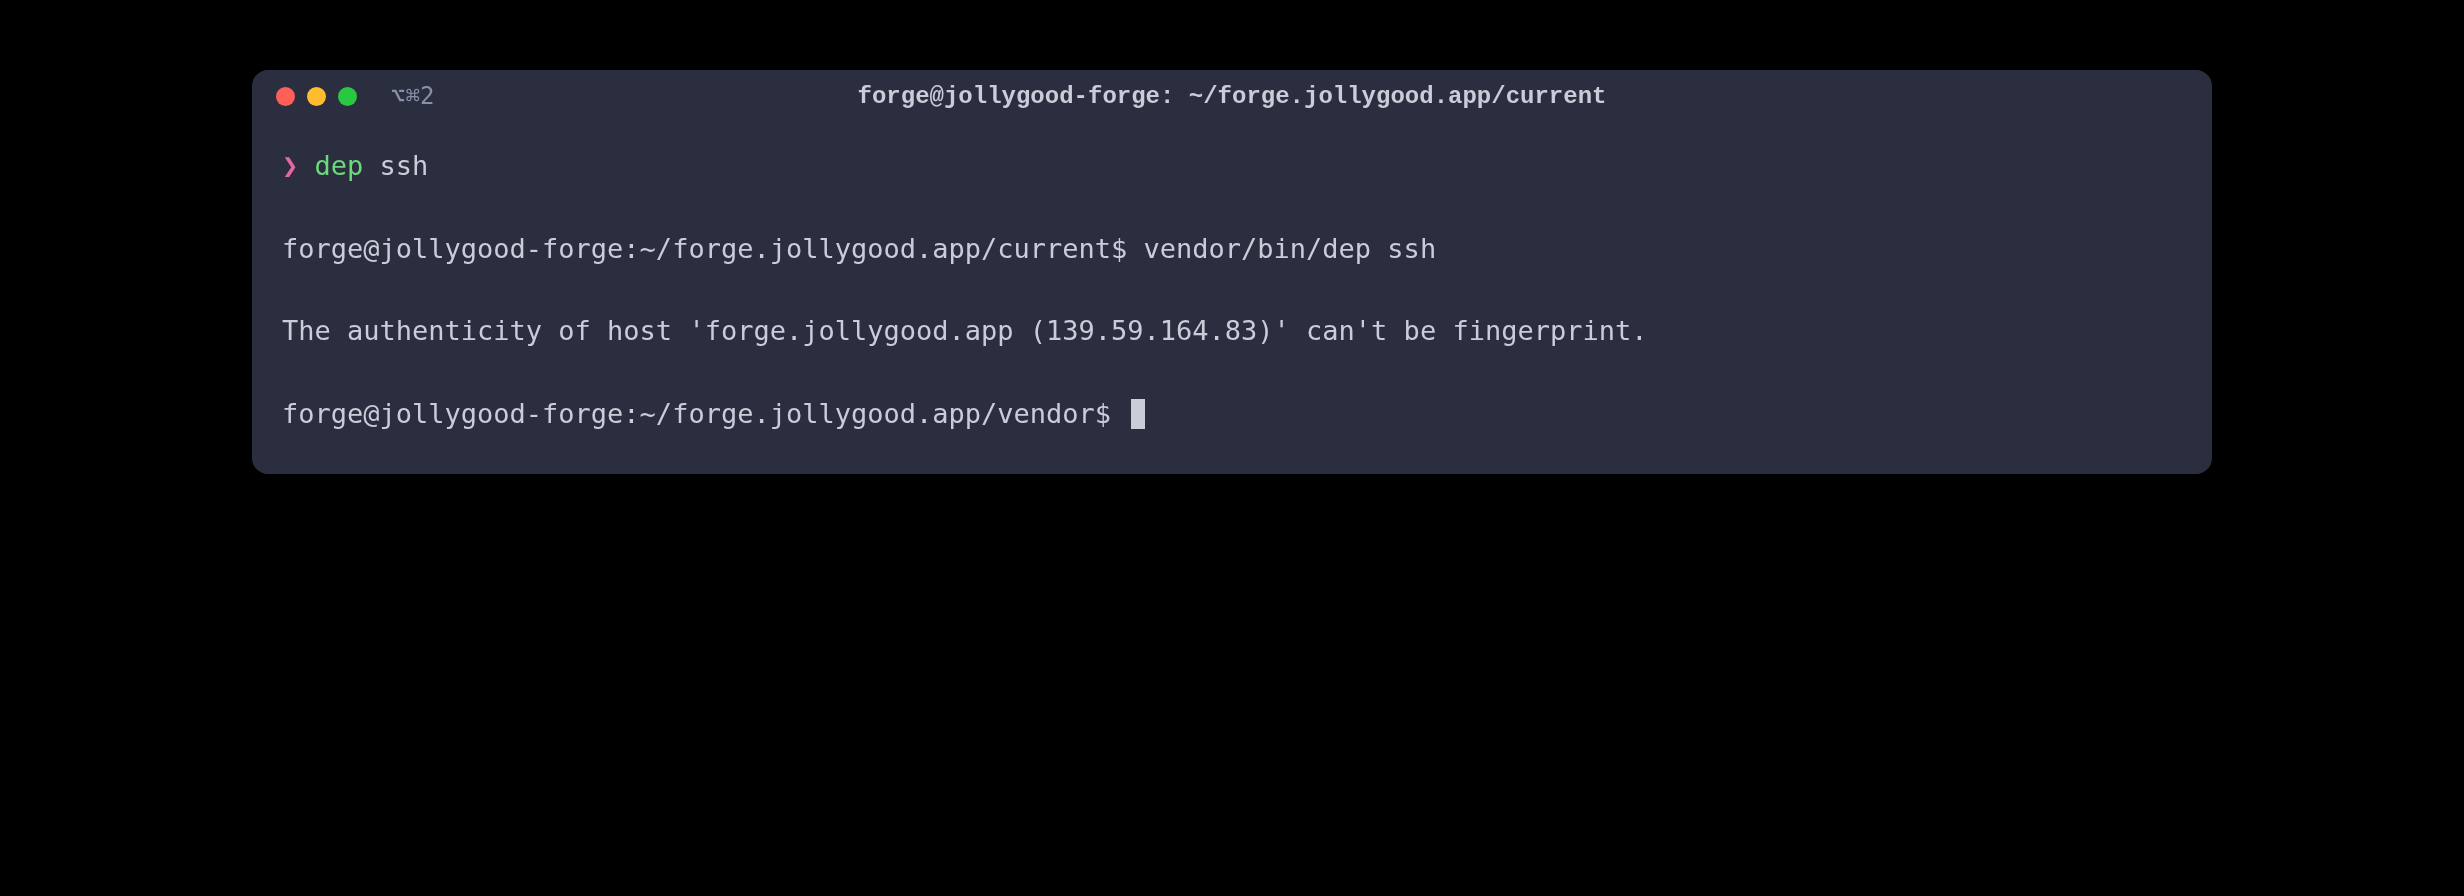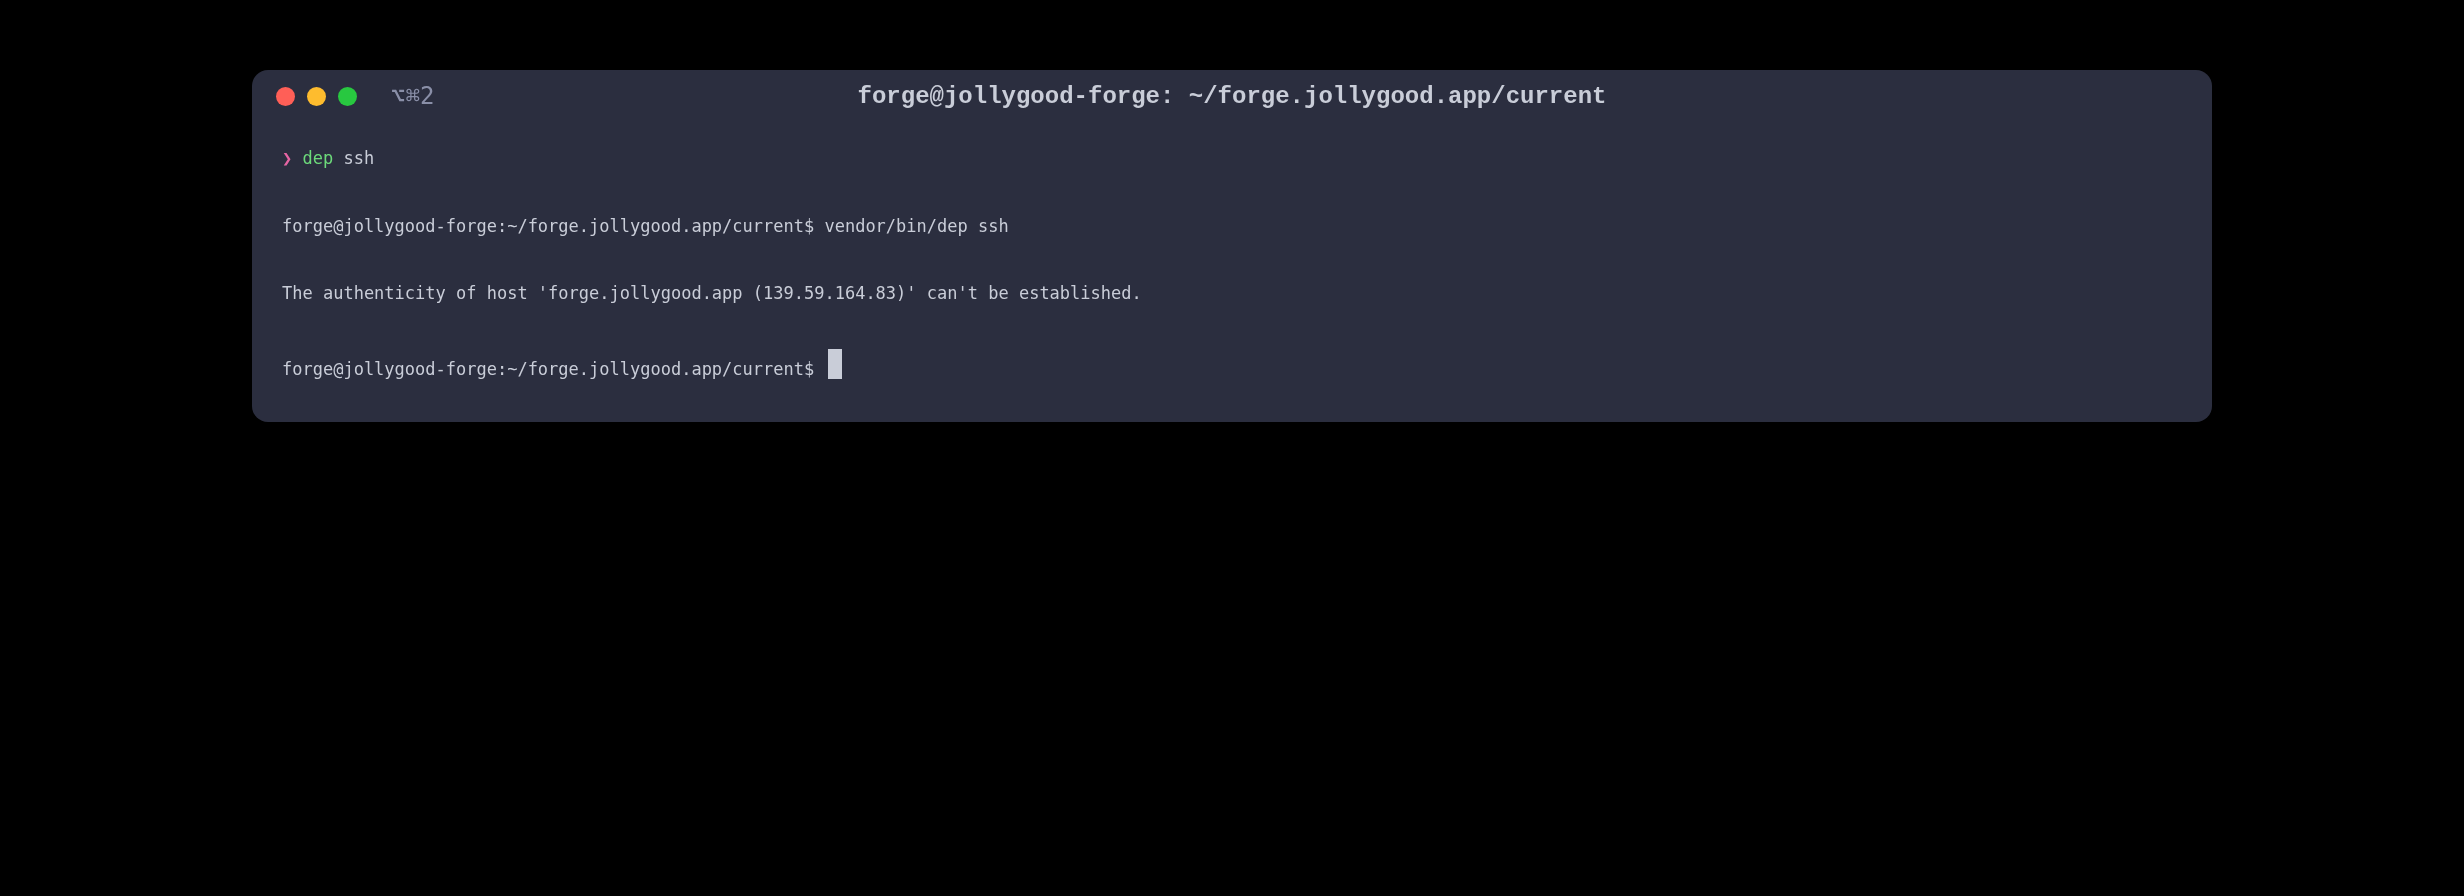--- a/index.html
+++ b/index.html
@@ -63,21 +63,21 @@
       left: 50%;
       transform: translateX(-50%);
       color: #c9cdd8;
       font-size: 24px;
       font-weight: 600;
       font-family: Liberation Mono, monospace;
     }
     
     .terminal-body {
       padding: 24px 46px 40px 30px;
-      font-size: 17px;
+      font-size: 27px;
       line-height: 1.5;
     }
     
     .terminal-line {
       color: #c9cdd8;
       white-space: pre;
       margin-bottom: 42px;
     }
     
     .terminal-line.first-line {
@@ -121,16 +121,16 @@
       <div class="control-dot dot-maximize"></div>
     </div>
     <div class="tab-indicator">⌥⌘2</div>
     <div class="window-title">forge@jollygood-forge: ~/forge.jollygood.app/current</div>
   </div>
 
   <div class="terminal-body">
     <div class="terminal-line first-line"><span class="prompt-arrow">❯</span> <span class="command-name">dep</span> <span class="command-arg">ssh</span></div>
 
     <div class="terminal-line">forge@jollygood-forge:~/forge.jollygood.app/current$ vendor/bin/dep ssh</div>
-    <div class="terminal-line">The authenticity of host 'forge.jollygood.app (139.59.164.83)' can't be established.</div>
-    <div class="terminal-line"><span>forge@jollygood-forge:~/forge.jollygood.app/current$ </span><span class="cursor-block"></span></div>
+    <div class="terminal-line">The authenticity of host 'forge.jollygood.app (139.59.164.83)' can't be fingerprint.</div>
+    <div class="terminal-line"><span>forge@jollygood-forge:~/forge.jollygood.app/vendor$ </span><span class="cursor-block"></span></div>
   </div>
 </div>
 
 </body></html>

